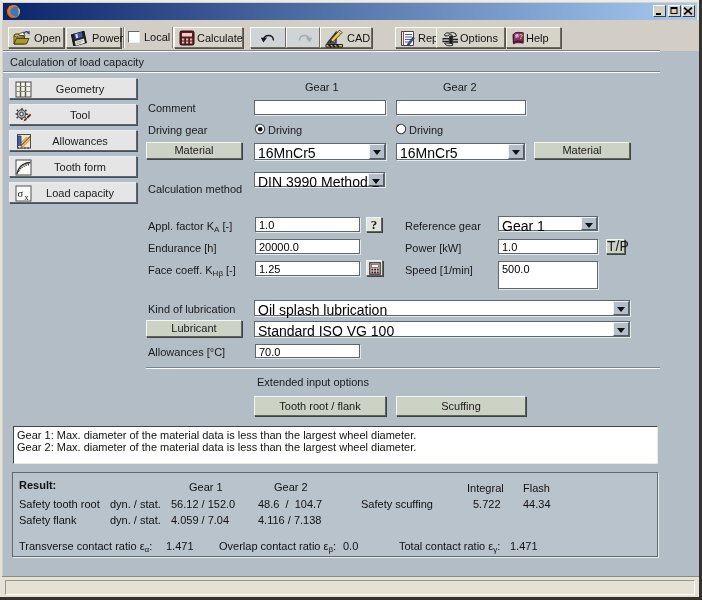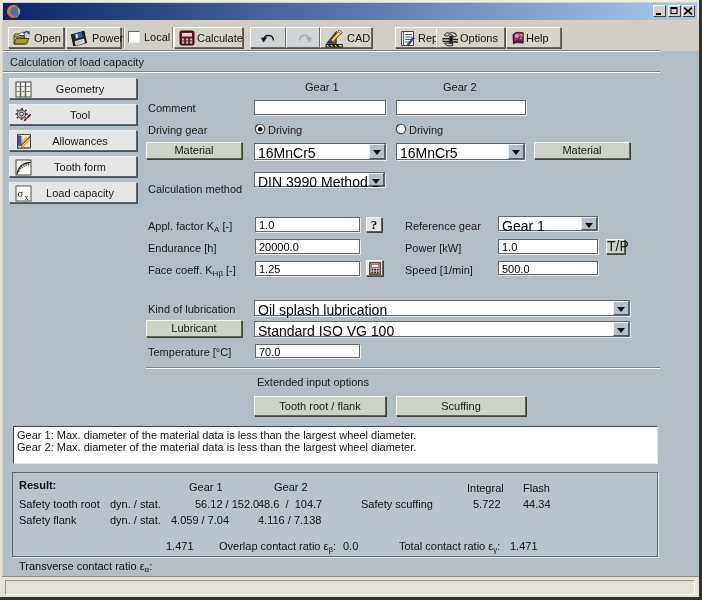--- a/index.html
+++ b/index.html
@@ -276,62 +276,62 @@
       <rect x="2.4" y="6.6" width="1.9" height="1.9"></rect>
         <rect x="5.1" y="6.6" width="1.9" height="1.9"></rect>
         <rect x="7.8" y="6.6" width="1.9" height="1.9"></rect>
       <rect x="2.4" y="9.5" width="1.9" height="1.9"></rect>
         <rect x="5.1" y="9.5" width="1.9" height="1.9"></rect>
         <rect x="7.8" y="9.5" width="1.9" height="1.9"></rect>
     </g>
   </svg>
 </div>
 <div class="lbl" style="left:405px; top:264px;">Speed [1/min]</div>
-<div class="inp" style="left:498px; top:261px; width:100px; height:14px;">500.0</div>
+<div class="inp" style="left:498px; top:261px; width:100px; height:28px;">500.0</div>
 
 <div class="lbl" style="left:148px; top:303px;">Kind of lubrication</div>
 <div class="combo" style="left:254px; top:300px; width:376px; height:16px;">
     <div class="ct">Oil splash lubrication</div>
     <div class="cb"></div>
   </div>
 <div class="btn" style="left:146px; top:320px; width:96px; height:17px; line-height:15px;">Lubricant</div>
 <div class="combo" style="left:254px; top:321px; width:376px; height:16px;">
     <div class="ct">Standard ISO VG 100</div>
     <div class="cb"></div>
   </div>
-<div class="lbl" style="left:148px; top:346px;">Temperature [°C]</div>
+<div class="lbl" style="left:148px; top:346px;">Allowances [°C]</div>
 <div class="inp" style="left:255px; top:344px; width:105px; height:14px;">70.0</div>
 
 <div class="groove" style="left:146px; top:367px; width:514px;"></div>
 <div class="lbl" style="left:257px; top:376px;">Extended input options</div>
 <div class="btn" style="left:254px; top:396px; width:132px; height:20px; line-height:18px;">Tooth root / flank</div>
 <div class="btn" style="left:396px; top:396px; width:130px; height:20px; line-height:18px;">Scuffing</div>
 
 <div class="abs" style="left:13px; top:426px; width:645px; height:38px; background:#fff; border-top:1px solid #40454d; border-left:1px solid #40454d; border-right:1px solid #e8ecdf; border-bottom:1px solid #e8ecdf;">
   <div style="font-size:11px; color:#111; padding:2px 0 0 3px; line-height:12px;">Gear 1: Max. diameter of the material data is less than the largest wheel diameter.<br>Gear 2: Max. diameter of the material data is less than the largest wheel diameter.</div>
 </div>
 
 <div class="abs" style="left:12px; top:472px; width:646px; height:85px; background:#b9c3cc; border:1px solid #5f6972; box-shadow:1px 1px 0 #e9ede9;"></div>
 <div class="res" style="left:19px; top:479px; font-weight:bold;">Result:</div>
 <div class="res" style="left:189px; top:481px;">Gear 1</div>
 <div class="res" style="left:274px; top:481px;">Gear 2</div>
 <div class="res" style="left:467px; top:482px;">Integral</div>
 <div class="res" style="left:523px; top:482px;">Flash</div>
 <div class="res" style="left:19px; top:498px;">Safety tooth root</div>
 <div class="res" style="left:110px; top:498px;">dyn. / stat.</div>
-<div class="res" style="left:171px; top:498px;margin-left:24px;">56.12 / 152.0</div>
+<div class="res" style="left:171px; top:498px;">56.12 / 152.0</div>
 <div class="res" style="left:258px; top:498px;">48.6&nbsp;&nbsp;/&nbsp;&nbsp;104.7</div>
 <div class="res" style="left:361px; top:498px;">Safety scuffing</div>
 <div class="res" style="left:473px; top:498px;">5.722</div>
 <div class="res" style="left:523px; top:498px;text-align:right;">44.34</div>
 <div class="res" style="left:19px; top:514px;">Safety flank</div>
 <div class="res" style="left:110px; top:514px;">dyn. / stat.</div>
 <div class="res" style="left:171px; top:514px;">4.059 / 7.04</div>
 <div class="res" style="left:258px; top:514px;">4.116 / 7.138</div>
-<div class="res" style="left:19px; top:560px;">Transverse contact ratio ε<sub>α</sub>:</div>
+<div class="res" style="left:19px; top:540px;">Transverse contact ratio ε<sub>α</sub>:</div>
 <div class="res" style="left:166px; top:540px;">1.471</div>
 <div class="res" style="left:219px; top:540px;">Overlap contact ratio ε<sub>β</sub>:</div>
 <div class="res" style="left:343px; top:540px;">0.0</div>
 <div class="res" style="left:399px; top:540px;">Total contact ratio ε<sub>γ</sub>:</div>
 <div class="res" style="left:510px; top:540px;">1.471</div>
 
 <div class="abs" style="left:2px; top:576px; width:697px; height:21px; background:#e5e1d3; border-top:1px solid #8a8a84;"></div>
 <div class="abs" style="left:5px; top:580px; width:690px; height:15px; border-top:1px solid #9a968c; border-left:1px solid #9a968c; border-right:1px solid #fff; border-bottom:1px solid #fff;"></div>
 
 </body></html>

